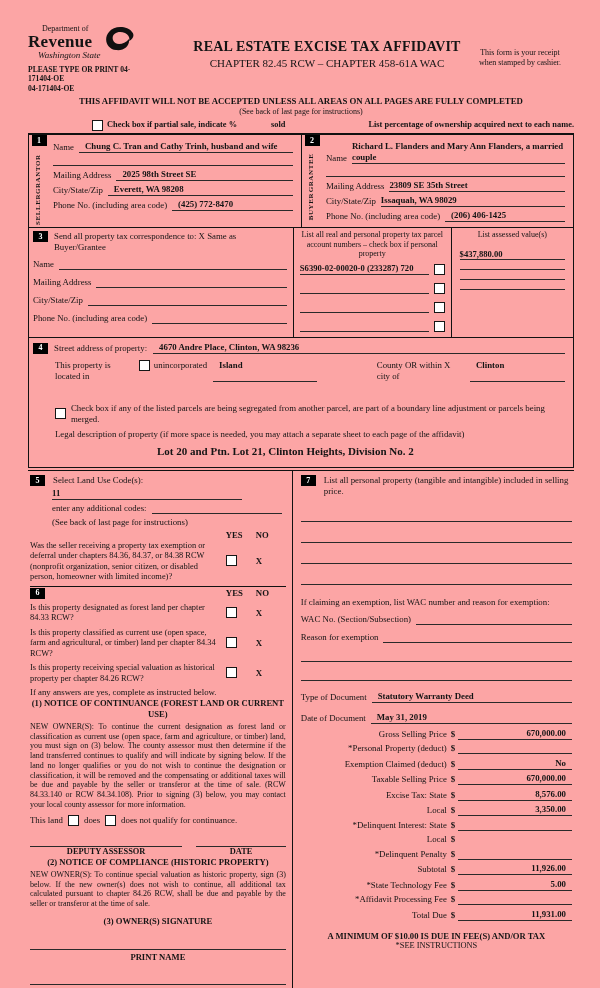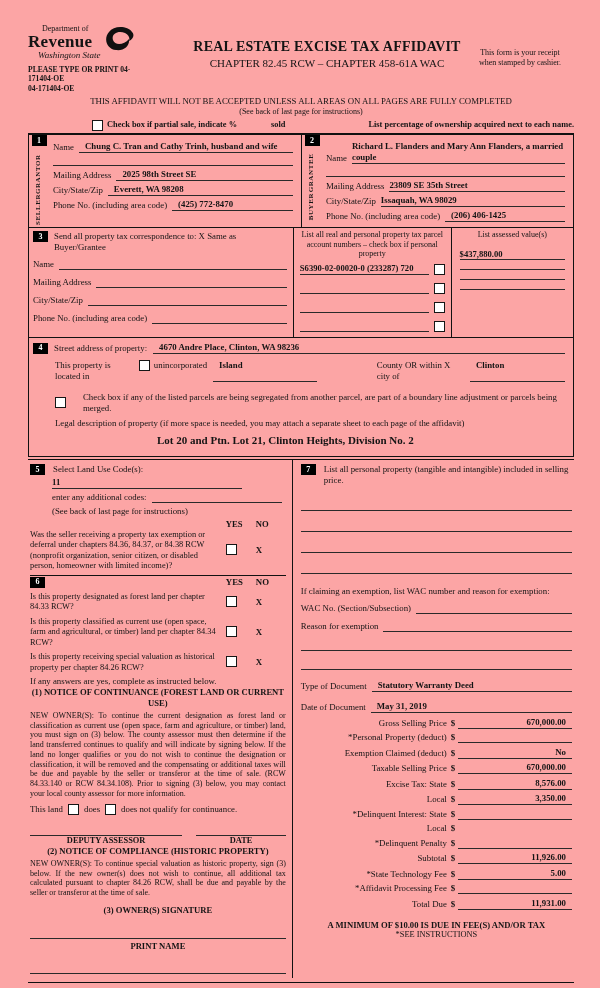--- a/index.html
+++ b/index.html
@@ -17,21 +17,21 @@
   .logo{width:160px;flex:none}
   .logorow{display:flex;align-items:flex-start;gap:2px}
   .lg1{font-size:8px;margin-left:14px}
   .lg2{font-size:17px;font-weight:bold;letter-spacing:.3px;margin-top:-3px}
   .lg3{font-size:9px;font-style:italic;margin-left:10px;margin-top:-2px}
   .printnote{font-size:7.6px;font-weight:bold;margin-top:3px;line-height:1.3}
   .hdrc{flex:1;text-align:center;padding-top:14px}
   .title{font-size:14px;font-weight:bold;letter-spacing:.2px}
   .subtitle{font-size:11px;margin-top:1px}
   .hdrr{width:108px;flex:none;font-size:8px;text-align:center;padding-top:24px;line-height:1.3}
-  .warn{font-size:8.8px;font-weight:normal;text-align:center;margin-top:2px}
+  .warn{font-size:8.8px;font-weight:bold;text-align:center;margin-top:2px}
   .seeback{font-size:8px;text-align:center}
   .partialrow{display:flex;align-items:center;margin:3px 0 2px 0;font-size:8.4px}
   
   .sec12{display:flex;border:1px solid #111;border-top:2px solid #111}
   .party{width:50%;display:flex;box-sizing:border-box}
   .party+.party{border-left:1.5px solid #111}
   .pside{width:20px;flex:none;display:flex;flex-direction:column;align-items:center}
   .badge{background:#000;color:#fff;font-size:8px;font-weight:bold;width:15px;height:11px;
          display:flex;align-items:center;justify-content:center;flex:none}
   .vrole{writing-mode:vertical-rl;transform:rotate(180deg);display:flex;gap:0px;
@@ -261,21 +261,21 @@
         </div>
     </div>
     <div style="display:flex;margin-top:6px;padding-left:22px">
       <span>This property is located in</span>
       <span class="cb" style="margin:0 4px"></span>
       <span>unincorporated</span>
       <span class="ul" style="width:120px;margin-left:6px"><span class="val">Island</span></span>
       <span style="margin-left:60px">County OR  within X city of</span>
       <span class="ul" style="width:110px;margin-left:8px"><span class="val">Clinton</span></span>
     </div>
-    <div style="display:flex;align-items:center;gap:17px;margin-top:10px;padding-left:22px">
+    <div style="display:flex;align-items:center;gap:5px;margin-top:21px;padding-left:22px">
       <span class="cb"></span>
       <span>Check box if any of the listed parcels are being segregated from another parcel, are part of a boundary line adjustment or parcels being merged.</span>
     </div>
     <div style="margin-top:5px;padding-left:22px">Legal description of property (if more space is needed, you may attach a separate sheet to each page of the affidavit)</div>
     <div class="legalval">Lot 20 and Ptn. Lot 21, Clinton Heights, Division No. 2</div>
   </div>
 
   <div class="cols">
     <div class="lcol">
 

